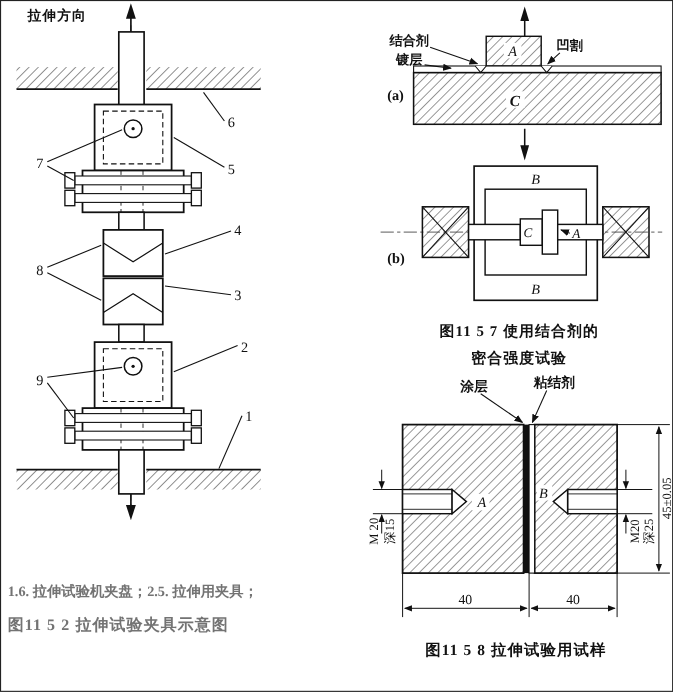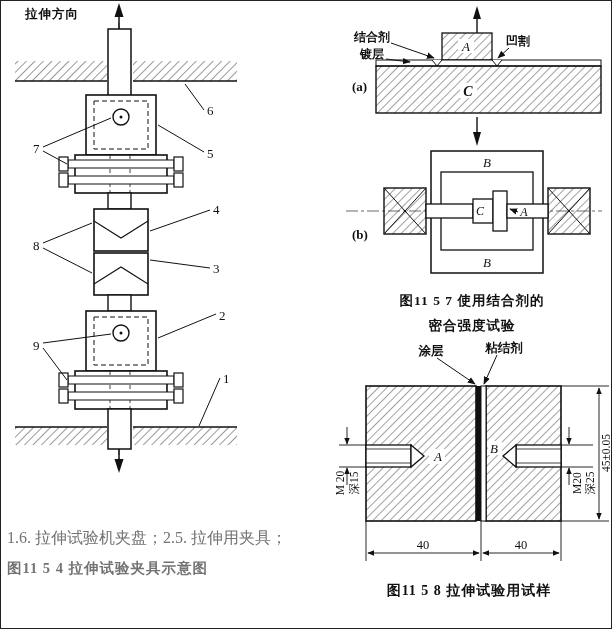--- a/index.html
+++ b/index.html
@@ -5,21 +5,21 @@
   * { margin:0; padding:0; box-sizing:border-box; }
   html,body { background:#fff; }
   .page {
     position:relative; width:612px; height:629px; background:#fff;
     border:1px solid #222; overflow:hidden;
     font-family:"Liberation Serif","DejaVu Serif",serif; color:#737373;
   }
   .abs { position:absolute; }
   svg text { fill:#111; font-family:"Liberation Serif","DejaVu Serif",serif; }
   .legend { position:absolute; left:6px; top:522px; width:330px; }
-  .legend-line { font-size:16px; line-height:30px; white-space:nowrap; }
+  .legend-line { font-size:13px; line-height:30px; white-space:nowrap;font-weight:bold; }
   .fig-caption { font-size:14.5px; font-weight:bold; margin-top:6px; letter-spacing:1px; white-space:nowrap; }
 </style>
 </head>
 <body>
 
 <div class="page">
 
   <svg class="abs" style="left:0;top:0" width="300" height="475" viewBox="0 0 300 475">
     <defs>
       <pattern id="hA" patternUnits="userSpaceOnUse" width="6" height="6" patternTransform="rotate(45)">
@@ -283,16 +283,16 @@
       <line x1="152" y1="212" x2="228" y2="212" marker-start="url(#arwC)" marker-end="url(#arwC)"></line>
     </g>
     <text x="92" y="208" font-size="12.5" text-anchor="middle">40</text>
     <text x="190" y="208" font-size="12.5" text-anchor="middle">40</text>
 
     <text x="138" y="254" font-size="14" font-weight="bold" text-anchor="middle" letter-spacing="1">图11 5 8 拉伸试验用试样</text>
   </svg>
 
   <div class="legend">
     <div class="legend-line">1.6. 拉伸试验机夹盘；2.5. 拉伸用夹具；</div>
-    <div class="fig-caption">图11 5 4 拉伸试验夹具示意图</div>
+    <div class="fig-caption">图11 5 2 拉伸试验夹具示意图</div>
   </div>
 
 </div>
 
 </body></html>

